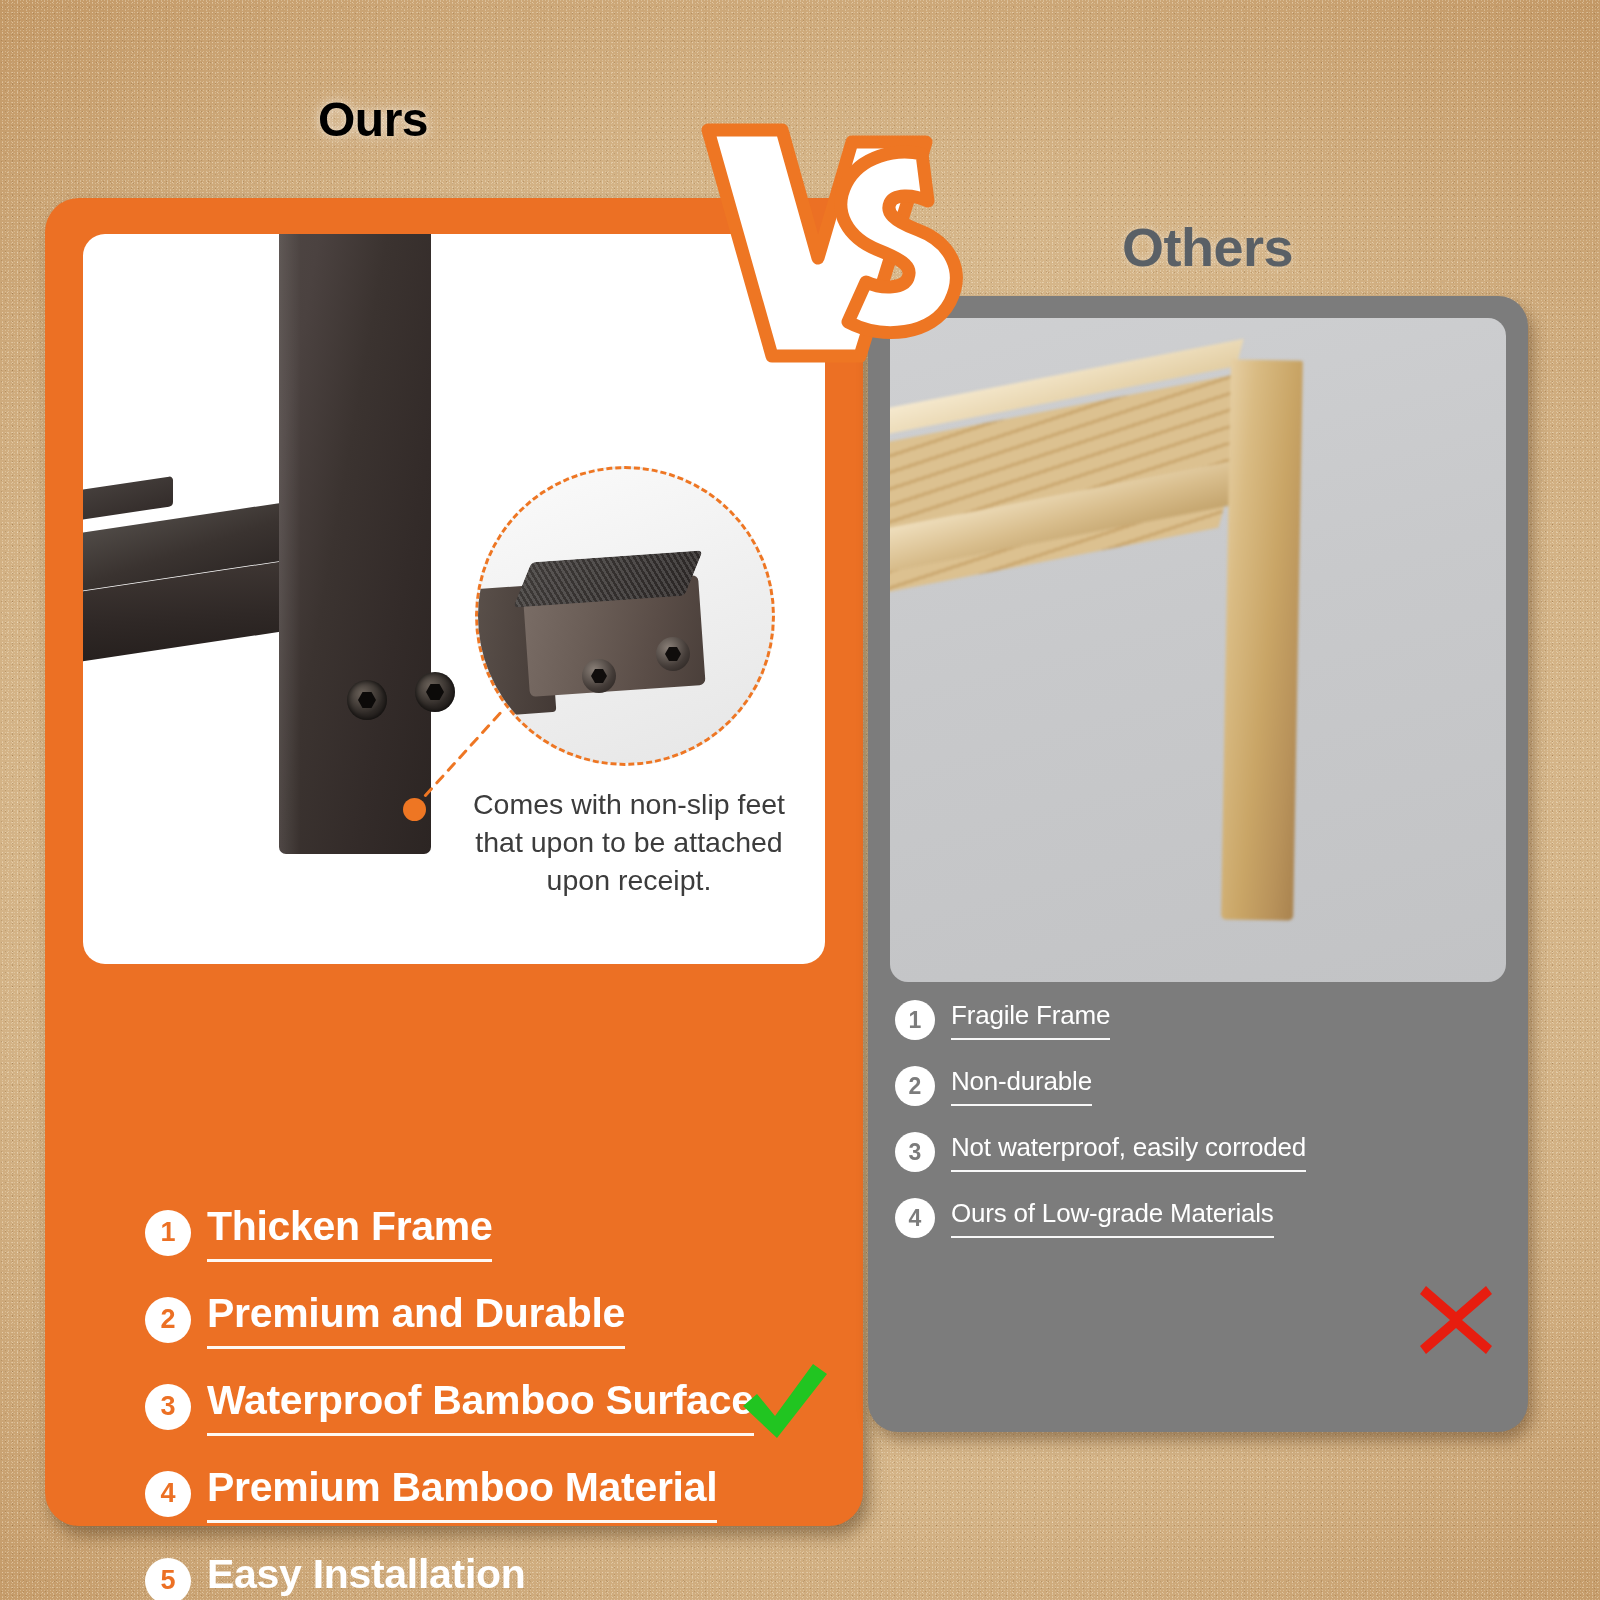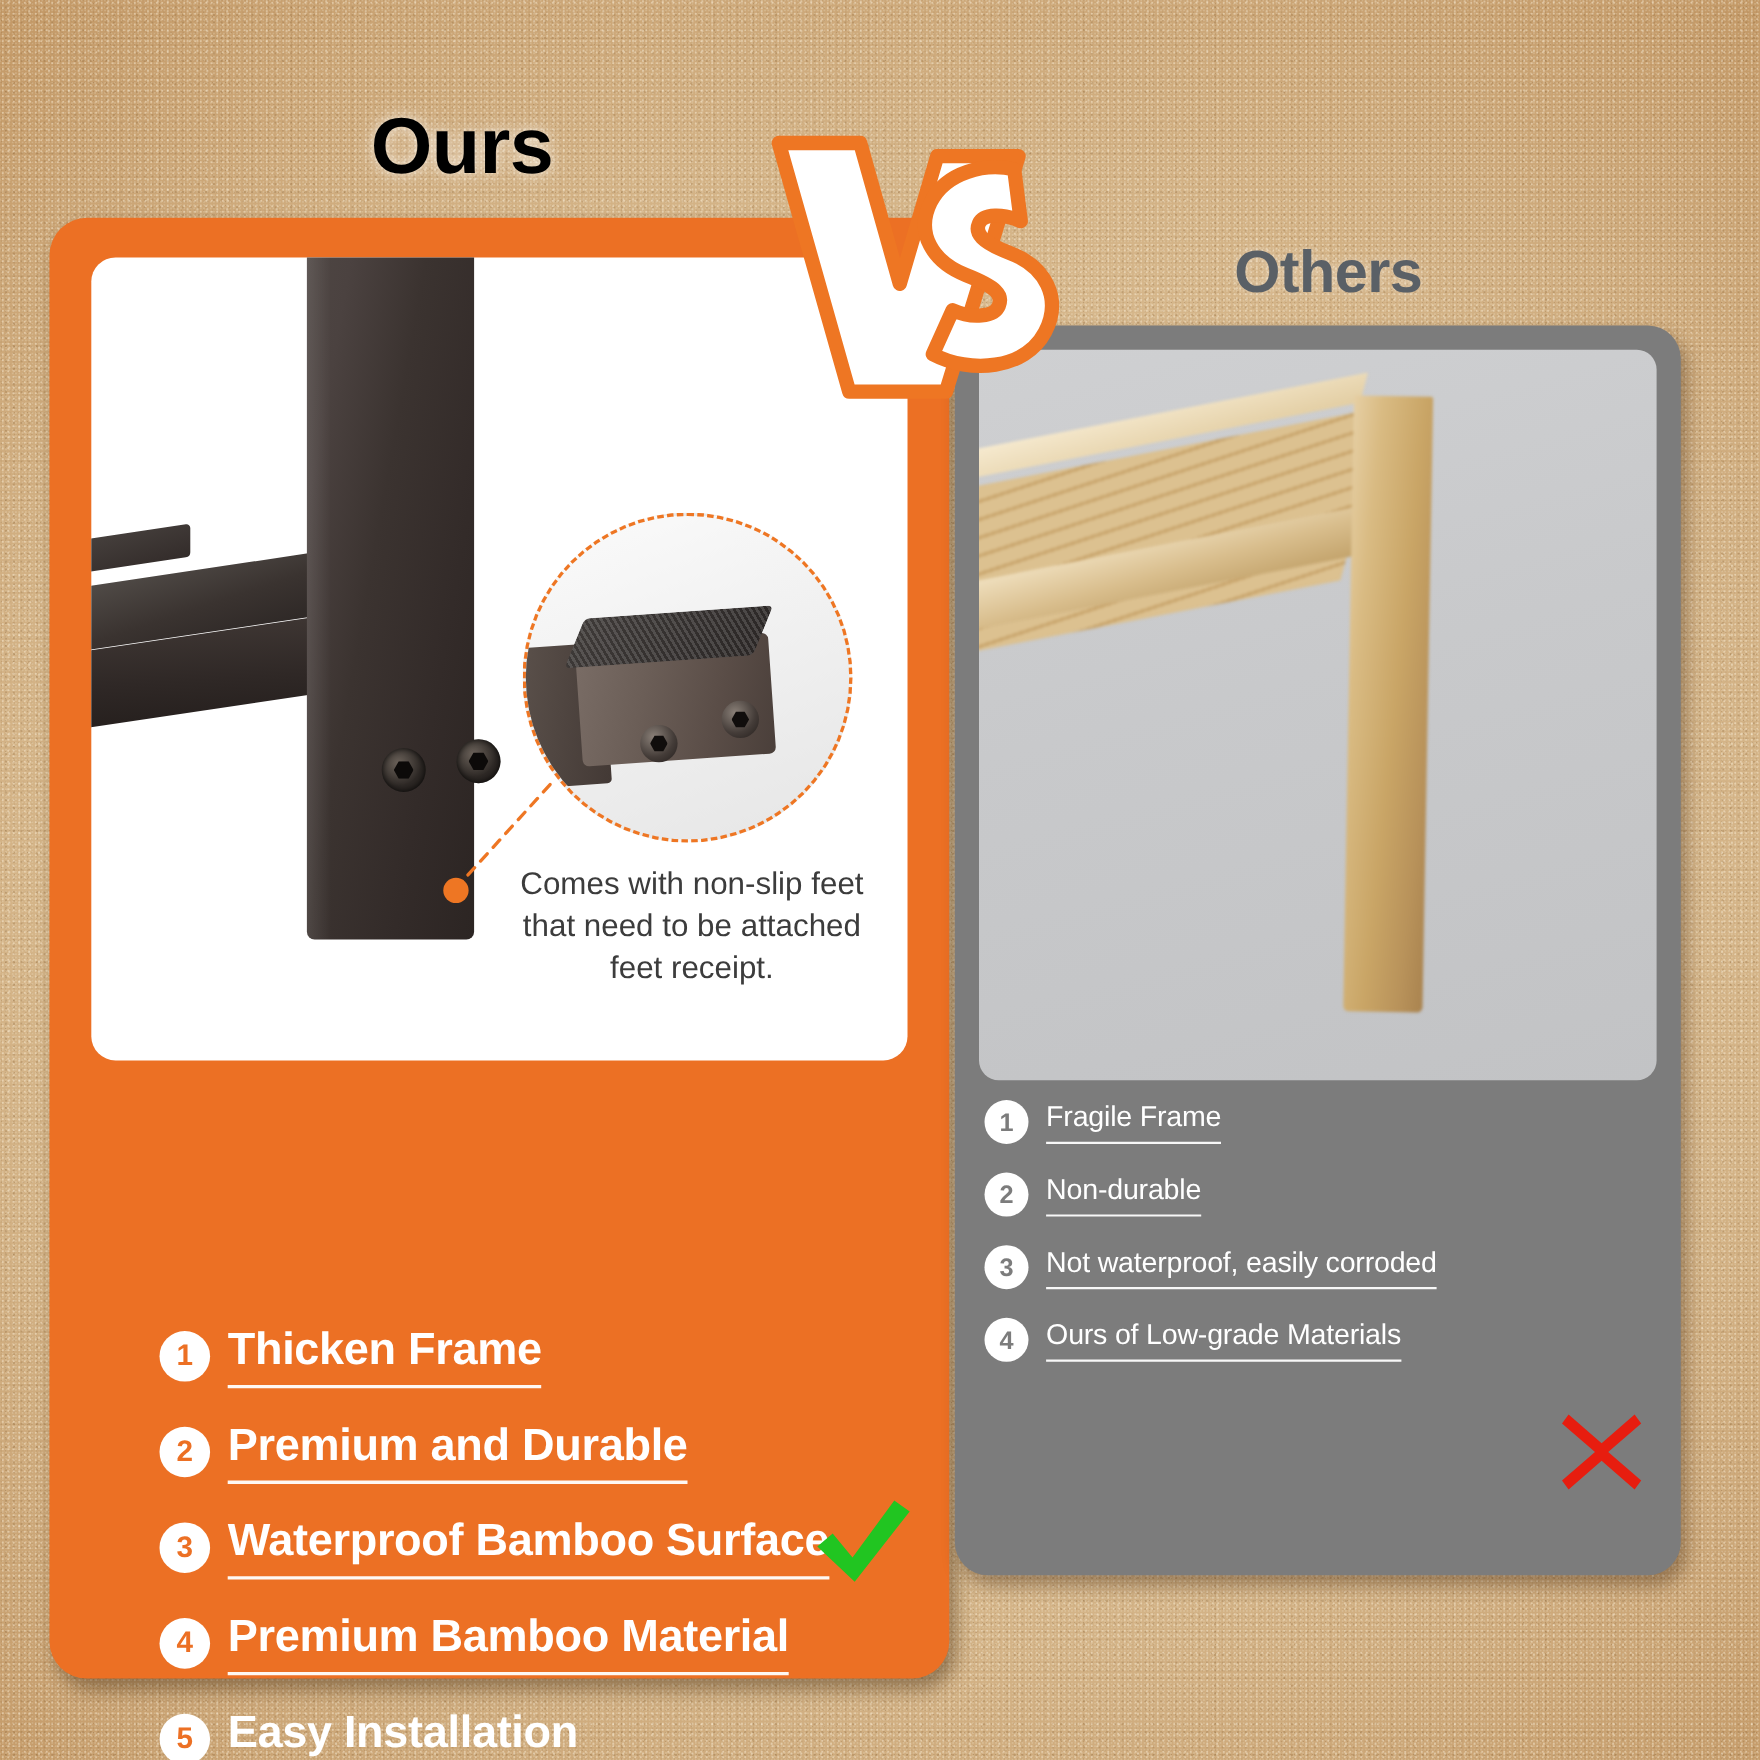--- a/index.html
+++ b/index.html
@@ -57,24 +57,23 @@
   
   .title {
     position: absolute;
     font-weight: 700;
     letter-spacing: -0.5px;
     white-space: nowrap;
   }
   #title-ours {
     left: 318px;
     top: 92px;
-    font-size: 72px;
+    font-size: 48px;
     color: #000000;
     text-shadow: 0 0 10px rgba(255,255,255,.55), 0 0 22px rgba(255,255,255,.35);
-    margin-left: 19px;
   }
   #title-others {
     left: 1122px;
     top: 216px;
     font-size: 54px;
     color: #5a6066;
     text-shadow: 0 0 10px rgba(255,255,255,.35);
   }
 
   
@@ -433,21 +432,21 @@
         <div class="foot-pad"></div>
         <div class="foot-screw" style="left:104px; top:190px;"></div>
         <div class="foot-screw" style="left:178px; top:168px;"></div>
       </div>
 
       <svg id="leader-svg" viewBox="0 0 742 730">
         <line x1="331" y1="574" x2="420" y2="476" stroke="#ee7623" stroke-width="3" stroke-dasharray="9 8" stroke-linecap="round"></line>
       </svg>
       <div id="leader-dot"></div>
 
-      <div id="caption">Comes with non-slip feet that need to be attached feet receipt.</div>
+      <div id="caption">Comes with non-slip feet that upon to be attached upon receipt.</div>
     </div>
 
     <ul class="flist" id="ours-list">
       <li class="fitem">
         <span class="badge">1</span>
         <span class="flabel">Thicken Frame</span>
       </li>
       <li class="fitem">
         <span class="badge">2</span>
         <span class="flabel">Premium and Durable</span>

